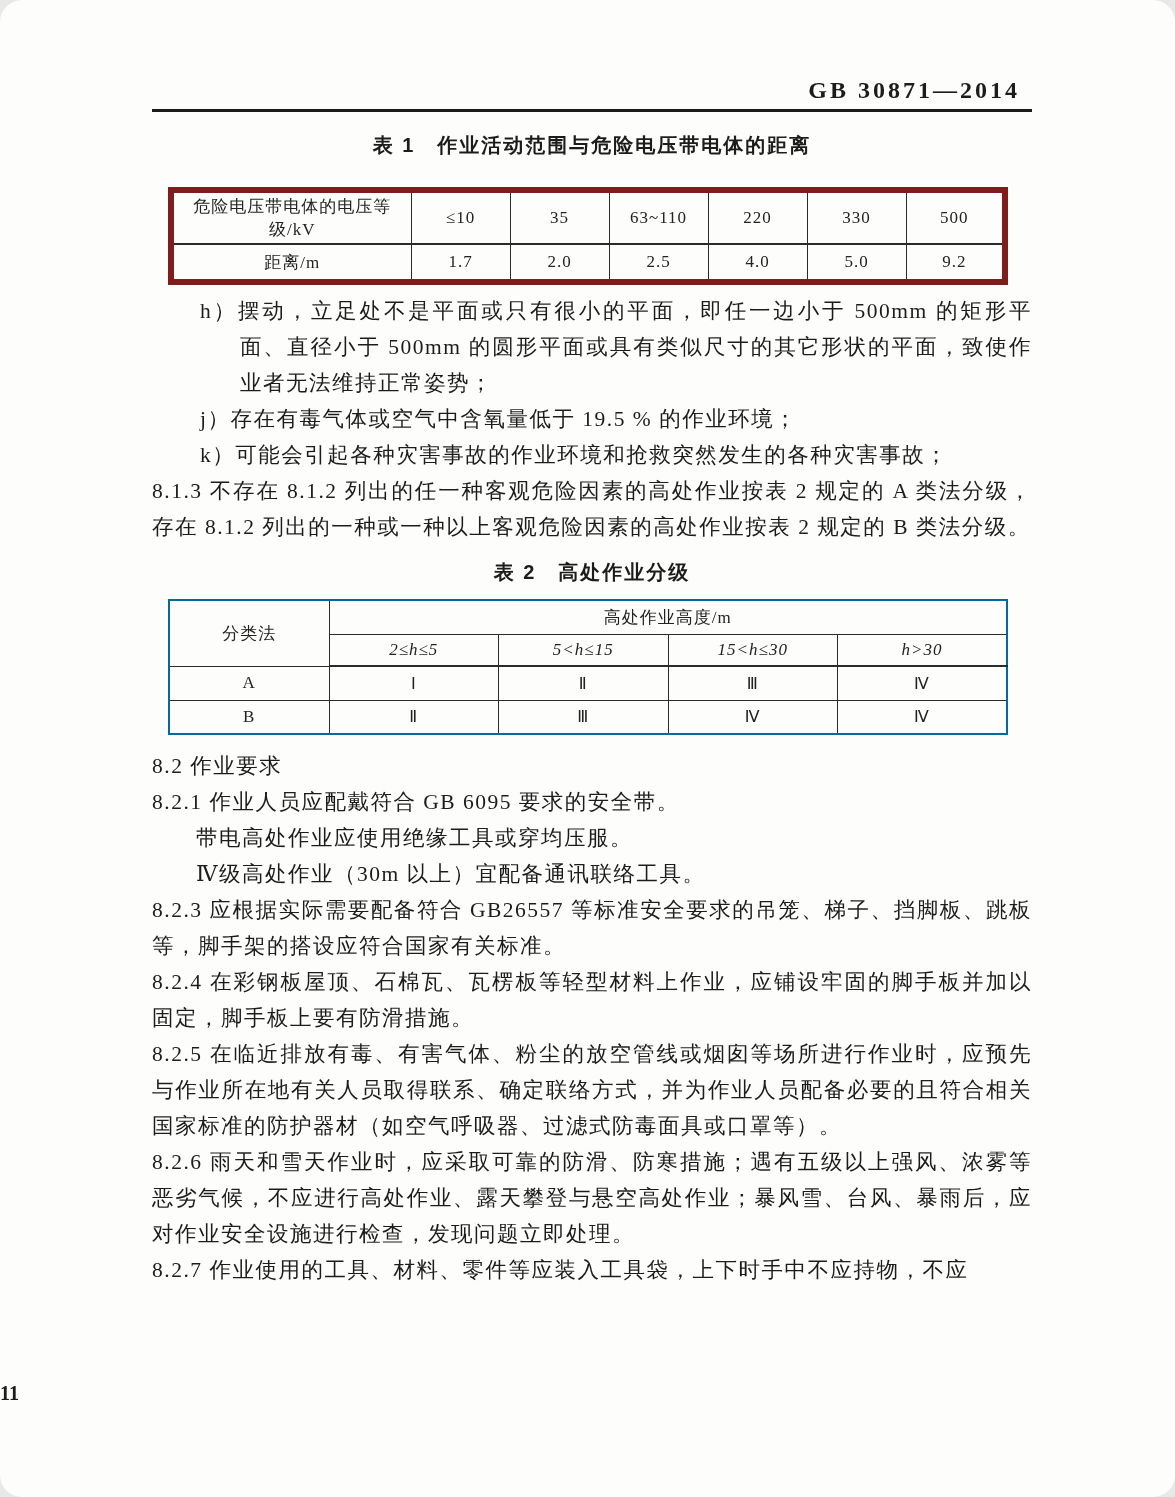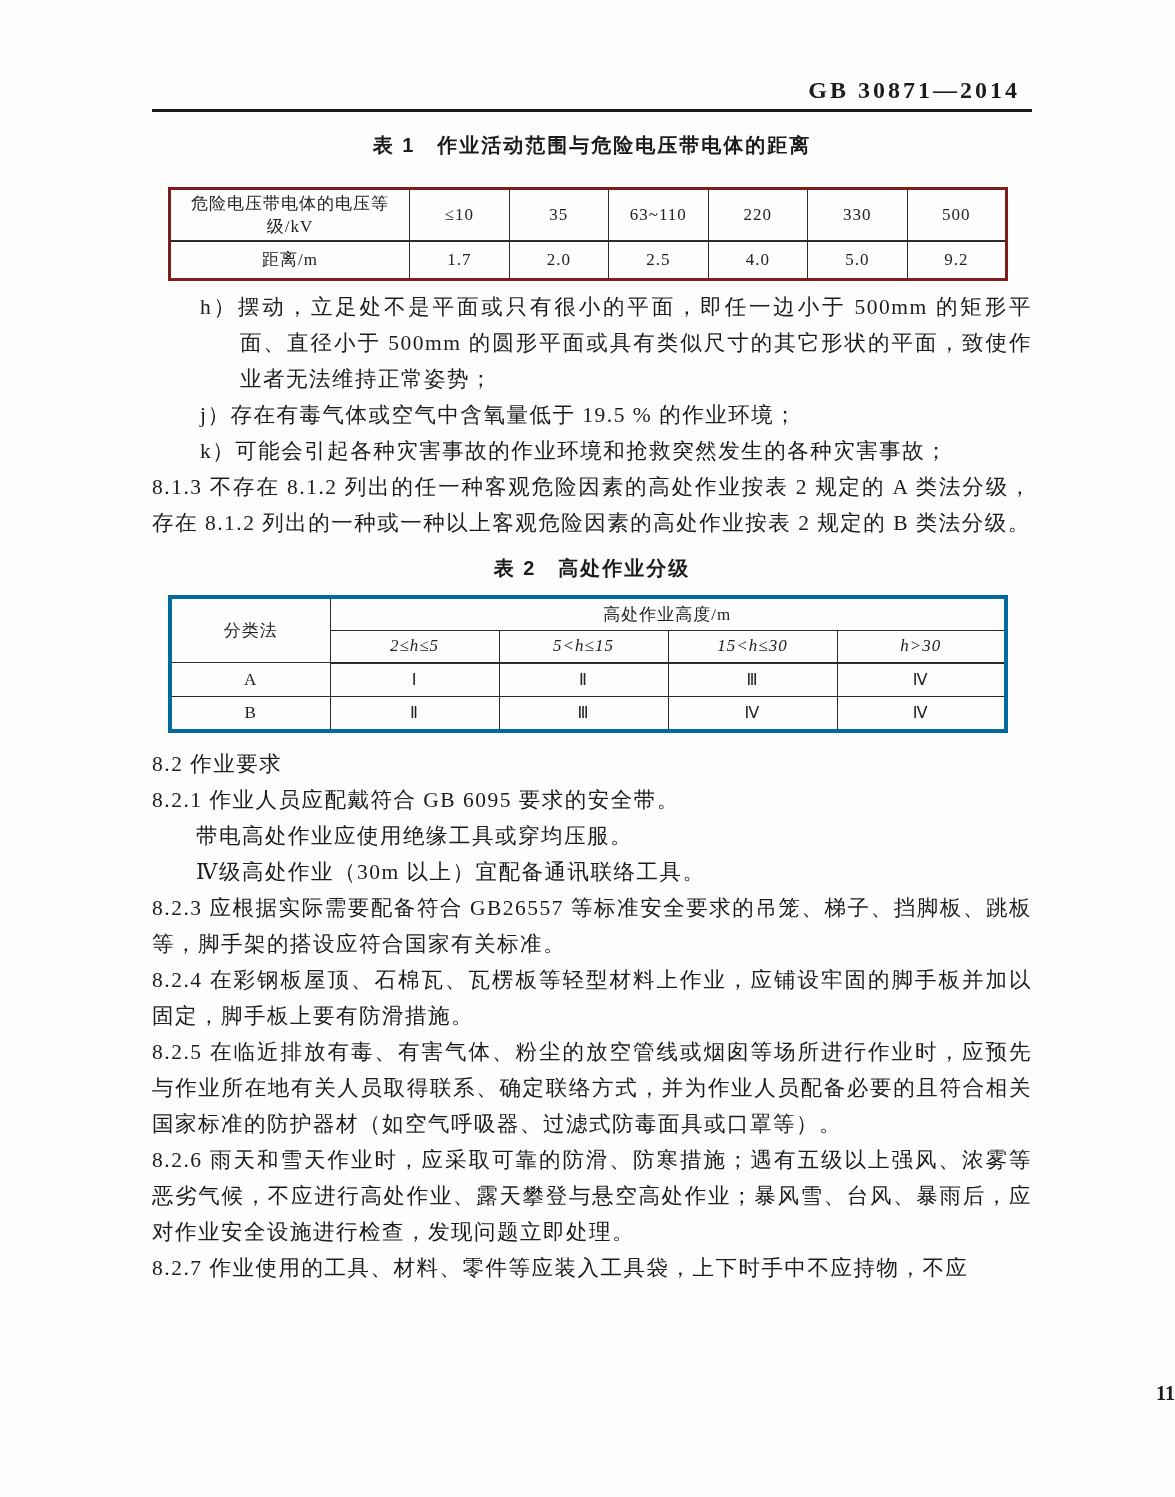--- a/index.html
+++ b/index.html
@@ -7,20 +7,21 @@
   body { font-family: "Liberation Serif", "DejaVu Serif", serif; }
 
   .page {
     position: relative;
     width: 1175px;
     height: 1497px;
     margin: 0 auto;
     background: #fdfdfc;
     color: #1c1c1c;
     overflow: hidden;
+    border-radius: 22px;
   }
   .content {
     position: absolute;
     left: 152px;
     top: 0;
     width: 880px;
   }
 
   
   .running-head {
@@ -61,26 +62,26 @@
   }
   .tbl-1 { margin-top: 20px; }
   .tbl-2 { margin-top: 13px; }
   td {
     border: 1px solid #2b2b2b;
     text-align: center;
     vertical-align: middle;
     padding: 2px 4px;
     letter-spacing: 1px;
   }
-  .tbl-1 { border: 3px solid #7f1d1d; margin-top: 28px; }
+  .tbl-1 { border: 6px solid #7f1d1d; margin-top: 28px; }
   .tbl-1 td { height: 38px; }
   .tbl-1 tr:first-child td { border-bottom-width: 2px; }
   .tbl-1 td:first-child { width: 240px; }
 
-  .tbl-2 { border: 4px solid #0369a1; }
+  .tbl-2 { border: 2px solid #0369a1; }
   .tbl-2 td { height: 34px; }
   .tbl-2 .classcol { width: 160px; }
   .tbl-2 tr.subhead td { border-bottom-width: 2px; height: 32px; }
   .tbl-2 .var { font-style: italic; font-family: "Liberation Serif", serif; }
   .roman { font-family: "DejaVu Sans", sans-serif; font-size: 16px; }
 
   
   .bodytext {
     margin-top: 8px;
     font-size: 21.5px;
@@ -96,21 +97,21 @@
   p.flush { text-indent: 0; }
   p.indent2 { text-indent: 44px; }
   .sec-gap { margin-top: 13px; }
 
   
   .page-number {
     position: absolute;
     left: 0;
     width: 100%;
     top: 1382px;
-    text-align: right;
+    text-align: left;
     font-weight: bold;
     font-size: 20px;
   }
 </style>
 </head>
 <body>
 
 <div class="page">
   <div class="content">
 

